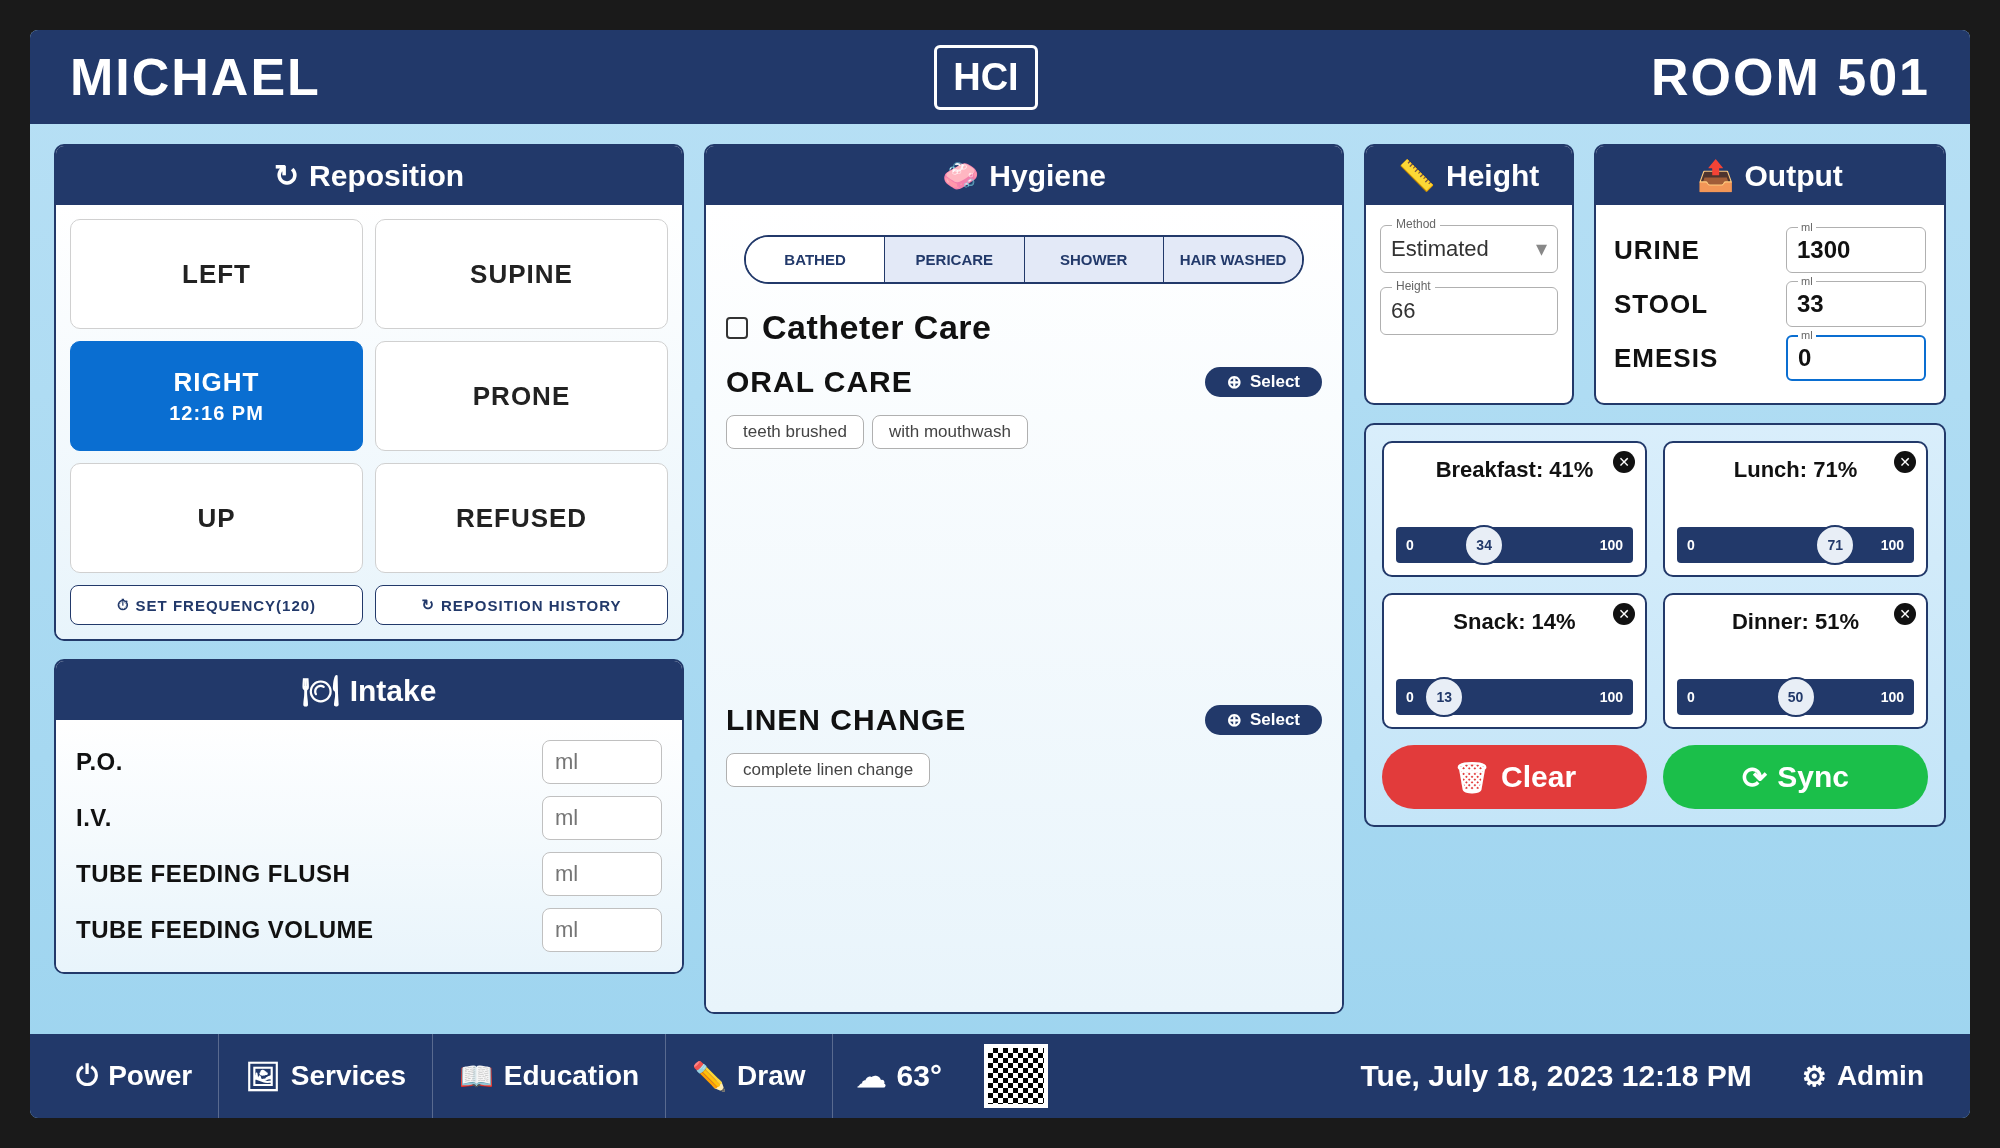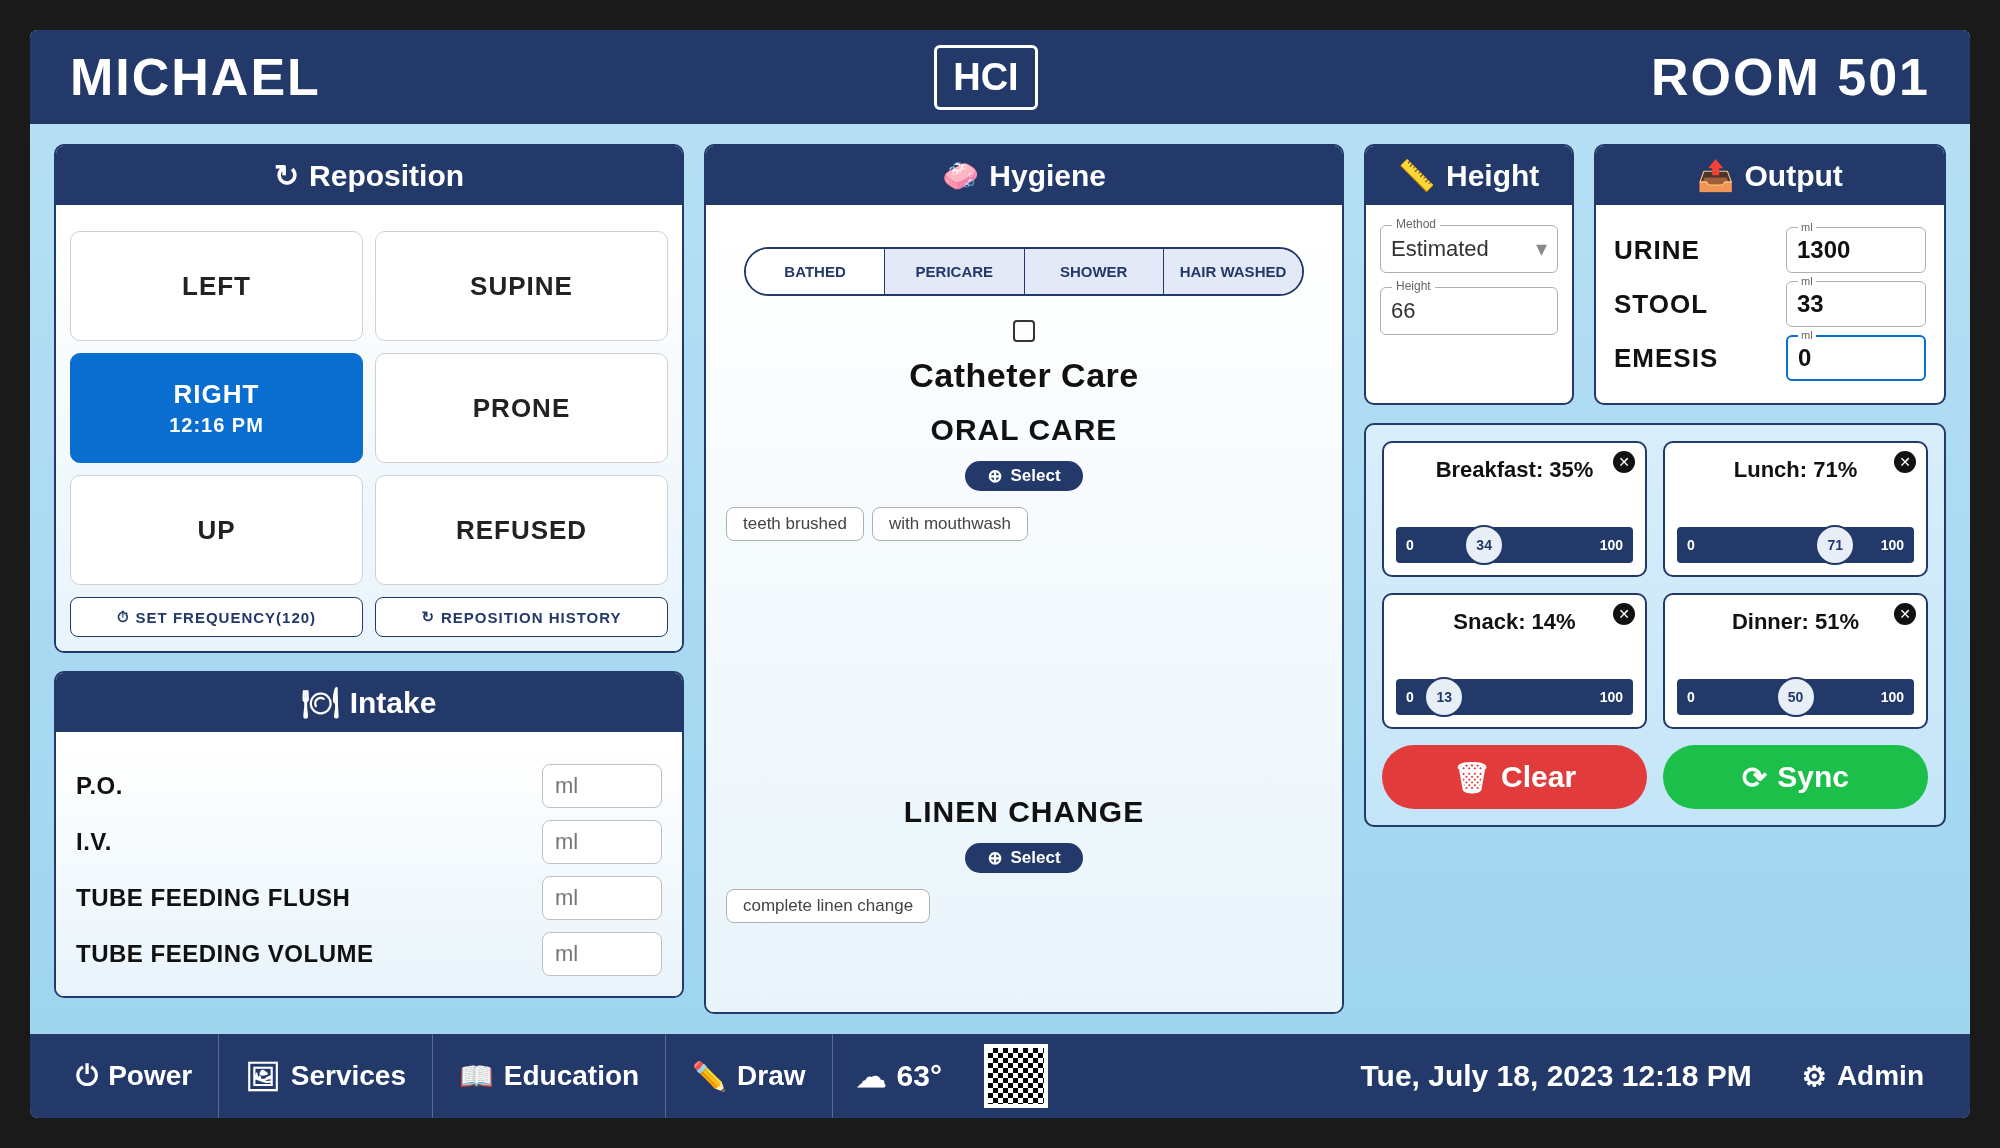--- a/index.html
+++ b/index.html
@@ -6,42 +6,42 @@
 body { background: #1a1a1a; width: 2000px; height: 1148px; overflow: hidden; padding: 30px; }
 .app { width: 100%; height: 100%; background: linear-gradient(180deg,#b8e0f5 0%,#9dd4ef 100%); border-radius: 8px; display: flex; flex-direction: column; overflow: hidden; }
 .topbar { background: #22396a; height: 94px; display: flex; align-items: center; justify-content: space-between; padding: 0 40px; }
 .topbar .name { color: #fff; font-size: 52px; font-weight: 700; letter-spacing: 2px; }
 .topbar .logo { border: 3px solid #fff; padding: 8px 16px; color: #fff; font-size: 38px; font-weight: 700; border-radius: 6px; }
 .topbar .room { color: #fff; font-size: 52px; font-weight: 700; letter-spacing: 2px; }
 .content { flex: 1; display: grid; grid-template-columns: 630px 640px 1fr; gap: 20px; padding: 20px 24px; }
 .col { display: flex; flex-direction: column; gap: 18px; }
 .panel { background: #fff; border: 2px solid #22396a; border-radius: 10px; overflow: hidden; display: flex; flex-direction: column; }
 .panel-head { background: #22396a; color: #fff; text-align: center; font-size: 30px; font-weight: 600; padding: 12px 0; display: flex; align-items: center; justify-content: center; gap: 10px; }
-.panel-body { padding: 14px 14px; background: linear-gradient(180deg,#fff 0%,#e8f4fb 100%); flex: 1; margin-top: 12px; }
+.panel-body { padding: 14px 14px; background: linear-gradient(180deg,#fff 0%,#e8f4fb 100%); flex: 1; }
 
 
 .repos-grid { display: grid; grid-template-columns: 1fr 1fr; gap: 12px; }
 .repos-btn { background: #fff; border: 1.5px solid #d0d0d0; border-radius: 10px; height: 110px; display: flex; flex-direction: column; align-items: center; justify-content: center; font-size: 26px; font-weight: 700; color: #222; letter-spacing: 1px; cursor: pointer; }
 .repos-btn.active { background: #0a6ed1; border-color: #0a6ed1; color: #fff; }
 .repos-btn .time { font-size: 20px; font-weight: 600; margin-top: 4px; }
 .repos-footer { display: grid; grid-template-columns: 1fr 1fr; gap: 12px; margin-top: 12px; }
 .repos-link { border: 1.5px solid #22396a; background: #fff; border-radius: 8px; height: 40px; display: flex; align-items: center; justify-content: center; font-size: 15px; font-weight: 600; color: #22396a; letter-spacing: 1px; gap: 6px; cursor: pointer; }
 
 
 .intake-row { display: flex; align-items: center; justify-content: space-between; padding: 6px 6px; }
 .intake-row label { font-size: 24px; font-weight: 700; color: #111; letter-spacing: .5px; }
 .intake-row input { width: 120px; height: 44px; border: 1.5px solid #c0c0c0; border-radius: 8px; font-size: 22px; padding: 0 12px; color: #888; }
 
 
 .hygiene .panel-body { padding: 24px 20px; }
 .seg { display: flex; border: 2px solid #22396a; border-radius: 30px; overflow: hidden; margin: 6px auto 24px; width: 94%; }
 .seg-item { flex: 1; text-align: center; padding: 14px 8px; font-size: 15px; font-weight: 700; color: #22396a; background: #e3e9f7; border-right: 1.5px solid #22396a; cursor: pointer; }
 .seg-item:last-child { border-right: none; }
 .seg-item.active { background: #fff; }
-.hyg-row { display: flex; align-items: center; margin: 18px 0 10px; gap: 14px; flex-direction: column; }
+.hyg-row { display: flex; align-items: center; margin: 18px 0 10px; gap: 14px; }
 .hyg-checkbox { width: 22px; height: 22px; border: 2px solid #333; border-radius: 4px; display: inline-block; }
 .hyg-title { font-size: 34px; font-weight: 600; color: #111; flex: 1; letter-spacing: .5px; }
 .hyg-title.caps { font-weight: 800; font-size: 30px; letter-spacing: 1px; }
 .select-btn { background: #22396a; color: #fff; border: none; border-radius: 22px; padding: 4px 22px; font-size: 17px; font-weight: 600; display: flex; align-items: center; gap: 8px; cursor: pointer; }
 .select-btn::before { content: "⊕"; font-size: 18px; }
 .chip { display: inline-block; border: 1.5px solid #b0b0b0; border-radius: 8px; padding: 6px 16px; font-size: 17px; color: #444; margin: 6px 8px 6px 0; background: #fff; cursor: pointer; }
 
 
 .right-top { display: grid; grid-template-columns: 210px 1fr; gap: 20px; }
 .height-body { padding: 20px 14px; }
@@ -240,21 +240,21 @@
                 <div class="val-wrap"><span class="unit">ml</span><input class="focus" value="0" style=""></div>
               </div>
             </div>
         </div>
       </div>
 
       <div class="meals-panel">
         <div class="meals-grid" id="meals-grid">
             <div class="meal">
               <div class="close">✕</div>
-              <div class="title">Breakfast: 35%</div>
+              <div class="title">Breakfast: 41%</div>
               <div class="slider">
                 <span class="lbl">0</span>
                 <span class="lbl r">100</span>
                 <div class="knob" style="left:37.2%">34</div>
               </div>
             </div>
             <div class="meal">
               <div class="close">✕</div>
               <div class="title">Lunch: 71%</div>
               <div class="slider">

